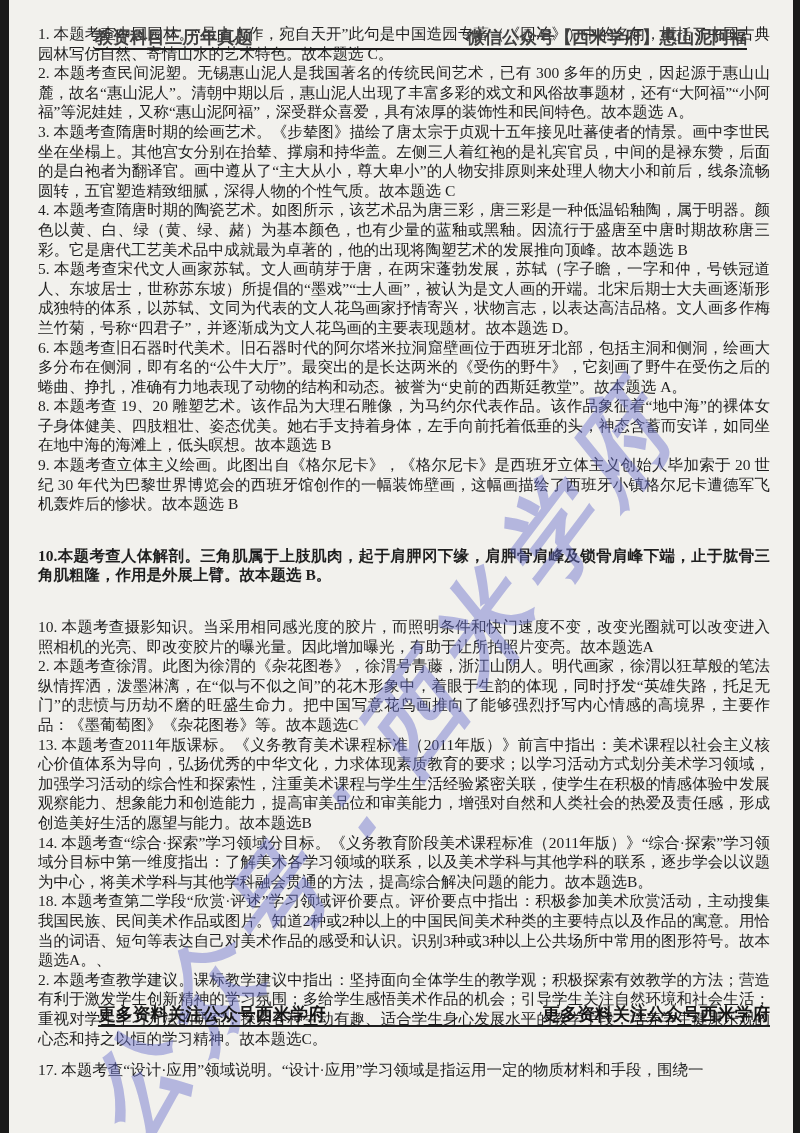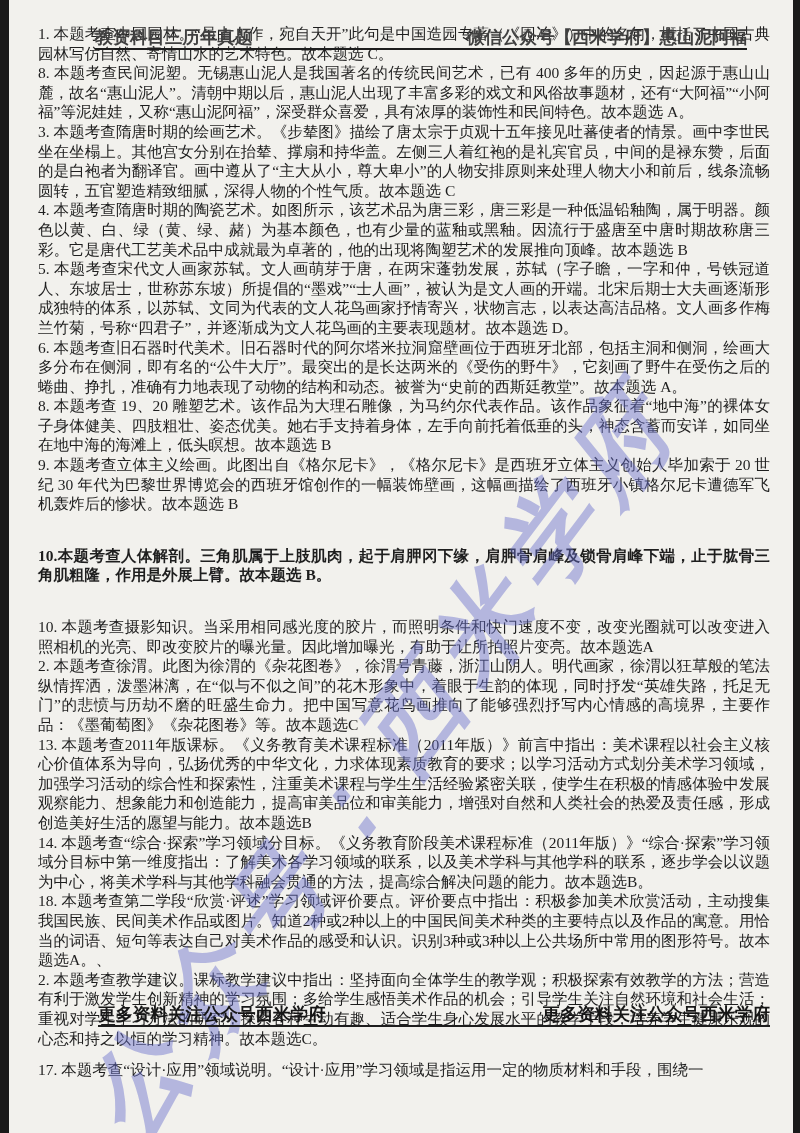--- a/index.html
+++ b/index.html
@@ -61,21 +61,21 @@
 
   <div class="diag-wm">公众号：西米学府</div>
 
   <div class="header-wm">
     <span>教资科目三历年真题</span>
     <span>微信公众号【西米学府】惠山泥阿福</span>
   </div>
 
   <div class="content">
     <p class="item">1. 本题考查中国园林。“虽由人作，宛自天开”此句是中国造园专著（《园冶》）中的名句，概括了中国古典园林写仿自然、寄情山水的艺术特色。故本题选 C。</p>
-    <p class="item">8. 本题考查民间泥塑。无锡惠山泥人是我国著名的传统民间艺术，已有 400 多年的历史，因起源于惠山山麓，故名“惠山泥人”。清朝中期以后，惠山泥人出现了丰富多彩的戏文和风俗故事题材，还有“大阿福”“小阿福”等泥娃娃，又称“惠山泥阿福”，深受群众喜爱，具有浓厚的装饰性和民间特色。故本题选 A。</p>
+    <p class="item">2. 本题考查民间泥塑。无锡惠山泥人是我国著名的传统民间艺术，已有 300 多年的历史，因起源于惠山山麓，故名“惠山泥人”。清朝中期以后，惠山泥人出现了丰富多彩的戏文和风俗故事题材，还有“大阿福”“小阿福”等泥娃娃，又称“惠山泥阿福”，深受群众喜爱，具有浓厚的装饰性和民间特色。故本题选 A。</p>
     <p class="item">3. 本题考查隋唐时期的绘画艺术。《步辇图》描绘了唐太宗于贞观十五年接见吐蕃使者的情景。画中李世民坐在坐榻上。其他宫女分别在抬辇、撑扇和持华盖。左侧三人着红袍的是礼宾官员，中间的是禄东赞，后面的是白袍者为翻译官。画中遵从了“主大从小，尊大卑小”的人物安排原则来处理人物大小和前后，线条流畅圆转，五官塑造精致细腻，深得人物的个性气质。故本题选 C</p>
     <p class="item">4. 本题考查隋唐时期的陶瓷艺术。如图所示，该艺术品为唐三彩，唐三彩是一种低温铅釉陶，属于明器。颜色以黄、白、绿（黄、绿、赭）为基本颜色，也有少量的蓝釉或黑釉。因流行于盛唐至中唐时期故称唐三彩。它是唐代工艺美术品中成就最为卓著的，他的出现将陶塑艺术的发展推向顶峰。故本题选 B</p>
     <p class="item">5. 本题考查宋代文人画家苏轼。文人画萌芽于唐，在两宋蓬勃发展，苏轼（字子瞻，一字和仲，号铁冠道人、东坡居士，世称苏东坡）所提倡的“墨戏”“士人画”，被认为是文人画的开端。北宋后期士大夫画逐渐形成独特的体系，以苏轼、文同为代表的文人花鸟画家抒情寄兴，状物言志，以表达高洁品格。文人画多作梅兰竹菊，号称“四君子”，并逐渐成为文人花鸟画的主要表现题材。故本题选 D。</p>
     <p class="item">6. 本题考查旧石器时代美术。旧石器时代的阿尔塔米拉洞窟壁画位于西班牙北部，包括主洞和侧洞，绘画大多分布在侧洞，即有名的“公牛大厅”。最突出的是长达两米的《受伤的野牛》，它刻画了野牛在受伤之后的蜷曲、挣扎，准确有力地表现了动物的结构和动态。被誉为“史前的西斯廷教堂”。故本题选 A。</p>
     <p class="item">8. 本题考查 19、20 雕塑艺术。该作品为大理石雕像，为马约尔代表作品。该作品象征着“地中海”的裸体女子身体健美、四肢粗壮、姿态优美。她右手支持着身体，左手向前托着低垂的头，神态含蓄而安详，如同坐在地中海的海滩上，低头瞑想。故本题选 B</p>
     <p class="item">9. 本题考查立体主义绘画。此图出自《格尔尼卡》，《格尔尼卡》是西班牙立体主义创始人毕加索于 20 世纪 30 年代为巴黎世界博览会的西班牙馆创作的一幅装饰壁画，这幅画描绘了西班牙小镇格尔尼卡遭德军飞机轰炸后的惨状。故本题选 B</p>
     <p class="item bold gap-top">10.本题考查人体解剖。三角肌属于上肢肌肉，起于肩胛冈下缘，肩胛骨肩峰及锁骨肩峰下端，止于肱骨三角肌粗隆，作用是外展上臂。故本题选 B。</p>
     <p class="item gap-top">10. 本题考查摄影知识。当采用相同感光度的胶片，而照明条件和快门速度不变，改变光圈就可以改变进入照相机的光亮、即改变胶片的曝光量。因此增加曝光，有助于让所拍照片变亮。故本题选A</p>
     <p class="item">2. 本题考查徐渭。此图为徐渭的《杂花图卷》，徐渭号青藤，浙江山阴人。明代画家，徐渭以狂草般的笔法纵情挥洒，泼墨淋漓，在“似与不似之间”的花木形象中，着眼于生韵的体现，同时抒发“英雄失路，托足无门”的悲愤与历劫不磨的旺盛生命力。把中国写意花鸟画推向了能够强烈抒写内心情感的高境界，主要作品：《墨葡萄图》《杂花图卷》等。故本题选C</p>
     <p class="item">13. 本题考查2011年版课标。《义务教育美术课程标准（2011年版）》前言中指出：美术课程以社会主义核心价值体系为导向，弘扬优秀的中华文化，力求体现素质教育的要求；以学习活动方式划分美术学习领域，加强学习活动的综合性和探索性，注重美术课程与学生生活经验紧密关联，使学生在积极的情感体验中发展观察能力、想象能力和创造能力，提高审美品位和审美能力，增强对自然和人类社会的热爱及责任感，形成创造美好生活的愿望与能力。故本题选B</p>

